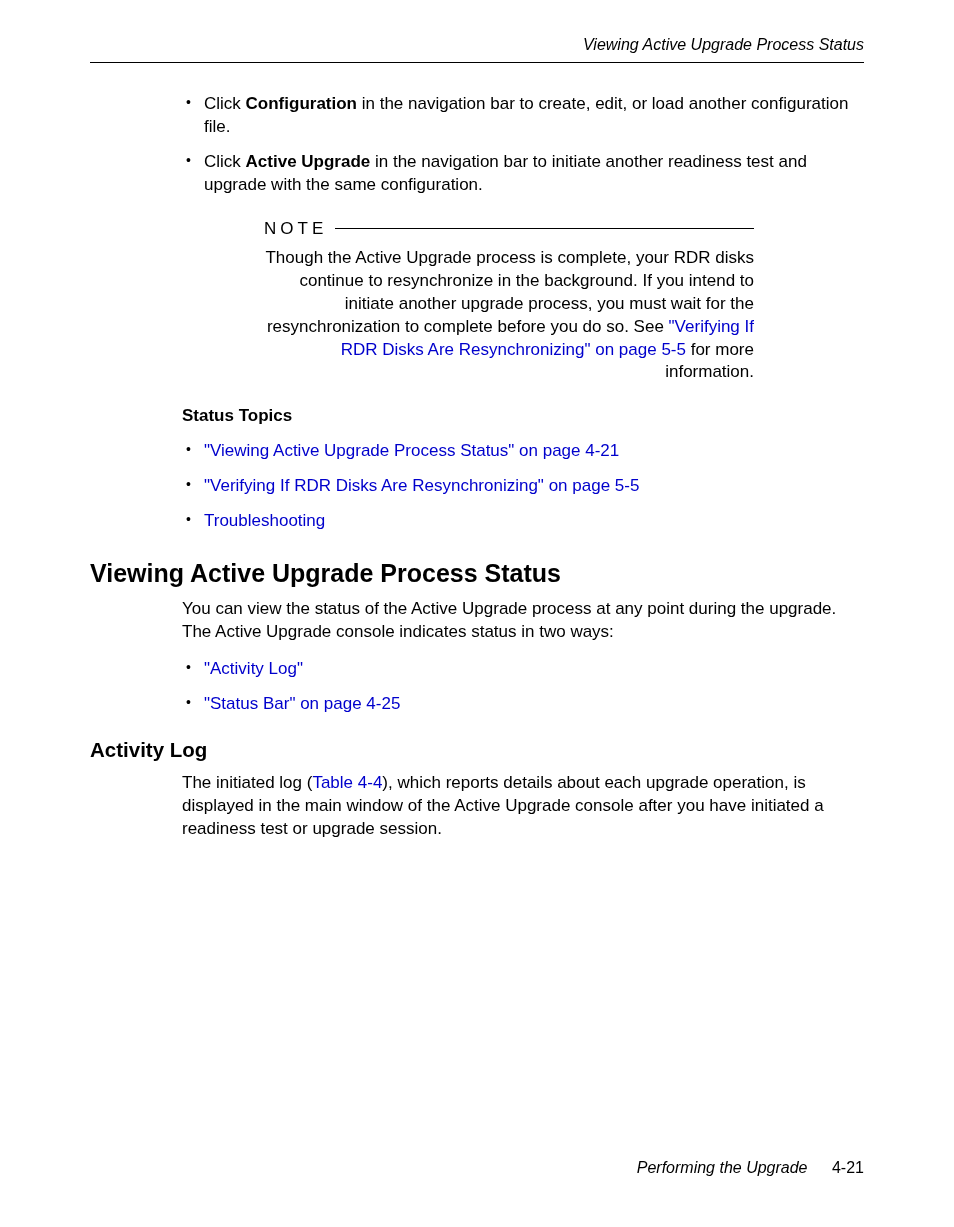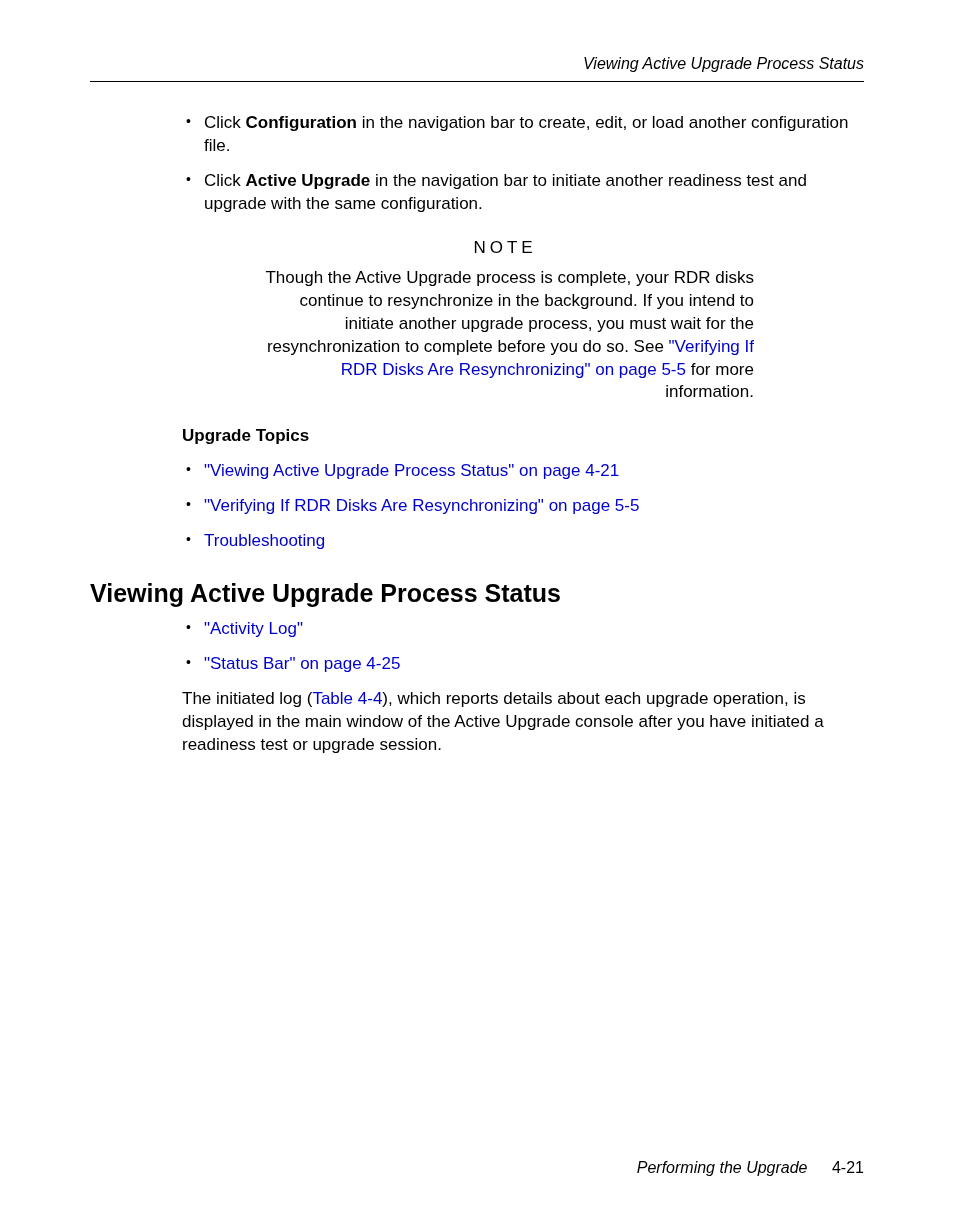--- a/index.html
+++ b/index.html
@@ -5,21 +5,21 @@
   * { box-sizing: border-box; margin: 0; padding: 0; }
   body {
     font-family: Arial, Helvetica, sans-serif;
     background: #fff;
     width: 954px;
     height: 1227px;
     position: relative;
     color: #000;
   }
   .page {
-    padding: 55px 90px 0 90px;
+    padding: 36px 90px 0 90px;
   }
   .running-header {
     text-align: right;
     font-style: italic;
     font-size: 16px;
     margin-bottom: 8px;
   }
   .header-rule {
     border: none;
     border-top: 1px solid #000;
@@ -46,21 +46,20 @@
     font-size: 14px;
   }
   .note-block {
     margin: 22px 0 22px 82px;
     width: 490px;
   }
   .note-title-row {
     display: flex;
     align-items: center;
     margin-bottom: 8px;
-    flex-direction: column;
   }
   .note-title {
     font-size: 17px;
     letter-spacing: 4px;
     padding-right: 8px;
   }
   .note-line {
     flex: 1;
     border-top: 1px solid #000;
     height: 0;
@@ -130,39 +129,43 @@
     <div class="note-block">
       <div class="note-title-row">
         <span class="note-title">NOTE</span>
         <span class="note-line"></span>
       </div>
       <div class="note-body">
         <span>Though the Active Upgrade process is complete, your RDR disks continue to resynchronize in the background. If you intend to initiate another upgrade process, you must wait for the resynchronization to complete before you do so. See </span><span class="link">"Verifying If RDR Disks Are Resynchronizing" on page 5-5</span><span> for more information.</span>
       </div>
     </div>
 
-    <div class="related-topics">Upgrade Topics</div>
+    <div class="related-topics">Status Topics</div>
 
     <ul class="bullets">
       <li><span class="link">"Viewing Active Upgrade Process Status" on page 4-21</span></li>
       <li><span class="link">"Verifying If RDR Disks Are Resynchronizing" on page 5-5</span></li>
       <li><span class="link">Troubleshooting</span></li>
     </ul>
 
   </div>
 
   <h1 class="section">Viewing Active Upgrade Process Status</h1>
 
   <div class="content">
+    <div class="section-intro">You can view the status of the Active Upgrade process at any point during the upgrade. The Active Upgrade console indicates status in two ways:</div>
     <ul class="bullets">
       <li><span class="link">"Activity Log"</span></li>
       <li><span class="link">"Status Bar" on page 4-25</span></li>
     </ul>
   </div>
 
+  <div style="padding-left:0;">
+    <h2 class="subsection">Activity Log</h2>
+  </div>
 
   <div class="content">
     <div class="section-intro">
       <span>The initiated log (</span><span class="link">Table 4-4</span><span>), which reports details about each upgrade operation, is displayed in the main window of the Active Upgrade console after you have initiated a readiness test or upgrade session.</span>
     </div>
   </div>
 
 </div>
 
 <div class="footer">

